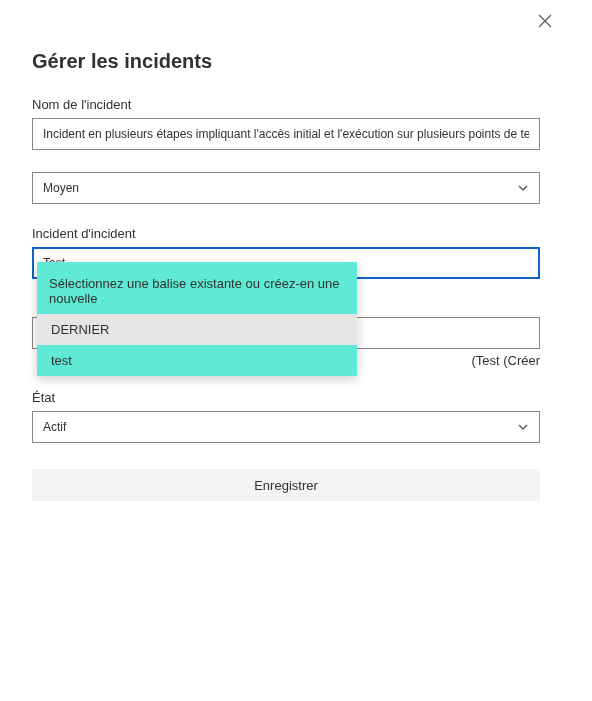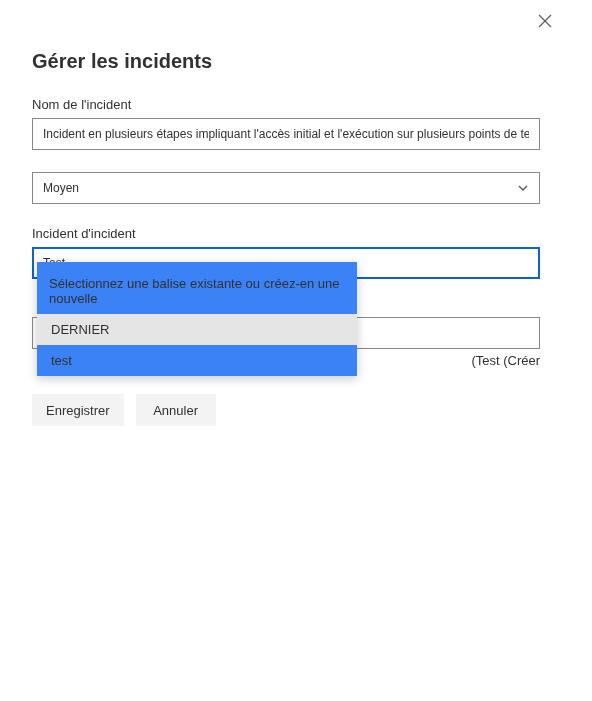--- a/index.html
+++ b/index.html
@@ -8,27 +8,27 @@
   .close svg{width:14px;height:14px;stroke:#605e5c;stroke-width:1.3;}
   h1{font-size:20px;font-weight:600;margin:36px 0 24px 0;color:#323130;}
   .field{margin-bottom:22px;}
   .label{font-size:13px;color:#323130;margin-bottom:6px;margin-top:20px;}
   .textbox{width:100%;box-sizing:border-box;border:1px solid #8a8886;height:32px;display:flex;align-items:center;padding:0 10px;font-size:12px;color:#323130;background:#fff;}
   .textbox.focused{border:2px solid #0f62c7;padding:0 9px;}
   .select{position:relative;text-align:right;}
   .chev{position:absolute;right:10px;top:50%;transform:translateY(-50%);width:12px;height:12px;pointer-events:none;}
   .chev svg{width:12px;height:12px;stroke:#605e5c;stroke-width:1.5;fill:none;}
   .tags-wrap{position:relative;}
-  .dropdown{position:absolute;left:5px;top:36px;width:320px;background:#3b82f6;box-shadow:0 3px 10px rgba(0,0,0,0.2);z-index:10;font-size:13px;padding-top:8px;}
+  .dropdown{position:absolute;left:5px;top:36px;width:320px;background:#5eead4;box-shadow:0 3px 10px rgba(0,0,0,0.2);z-index:10;font-size:13px;padding-top:8px;}
   .dropdown .hdr{padding:6px 12px 8px 12px;color:#323130;font-size:13px;}
   .dropdown .opt{padding:8px 14px;cursor:pointer;}
   .dropdown .opt.selected{background:#e5e5e5;}
   .assign-box{margin-top:38px;}
   .create-hint{text-align:right;font-size:13px;color:#323130;margin-top:4px;white-space:nowrap;overflow:hidden;}
-  .buttons{display:flex;gap:12px;margin-top:26px;}
+  .buttons{display:flex;gap:6px;margin-top:26px;flex-direction:column;}
   .btn{background:#f3f3f3;border:none;height:32px;min-width:80px;padding:0 14px;font-size:13px;color:#323130;cursor:pointer;}
 </style>
 </head>
 <body>
 
 <div class="panel">
 
   <div class="close">
     <span>
       <svg viewBox="0 0 14 14">
@@ -73,22 +73,32 @@
         <span>test</span>
       </div>
     </div>
 
     <div class="textbox assign-box">
       <span></span>
     </div>
     <div class="create-hint">(Test (Créer</div>
   </div>
 
+  <div class="field" style="margin-top:6px;">
+    <div class="label">État</div>
+    <div class="textbox select">
+      <span>Actif</span>
+      <span class="chev">
+        <svg viewBox="0 0 12 12">
+            <polyline points="2,4 6,8 10,4"></polyline>
+          </svg>
+      </span>
+    </div>
+  </div>
 
   <div class="field">
   </div>
 
   <div class="buttons">
     <button class="btn">Enregistrer</button>
-    <button class="btn">Annuler</button>
   </div>
 
 </div>
 
 </body></html>

